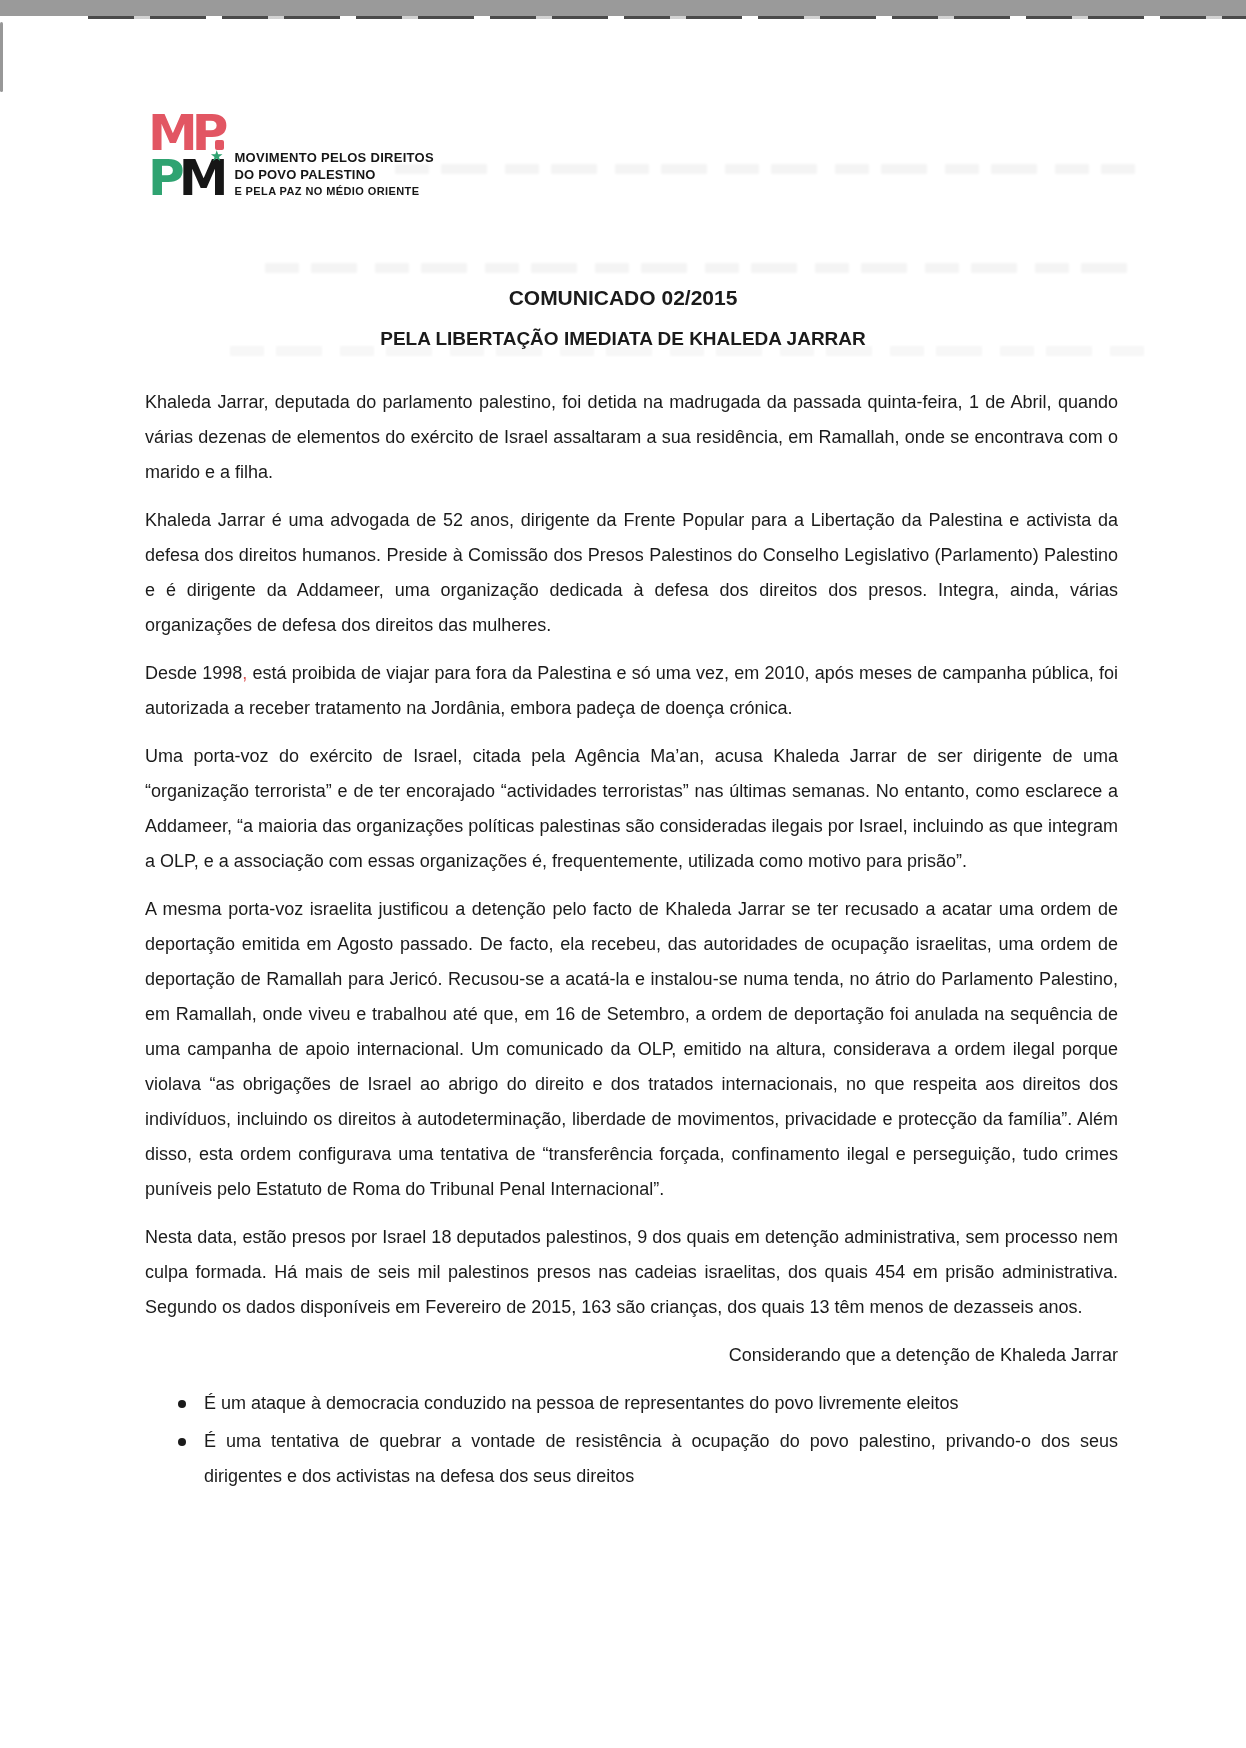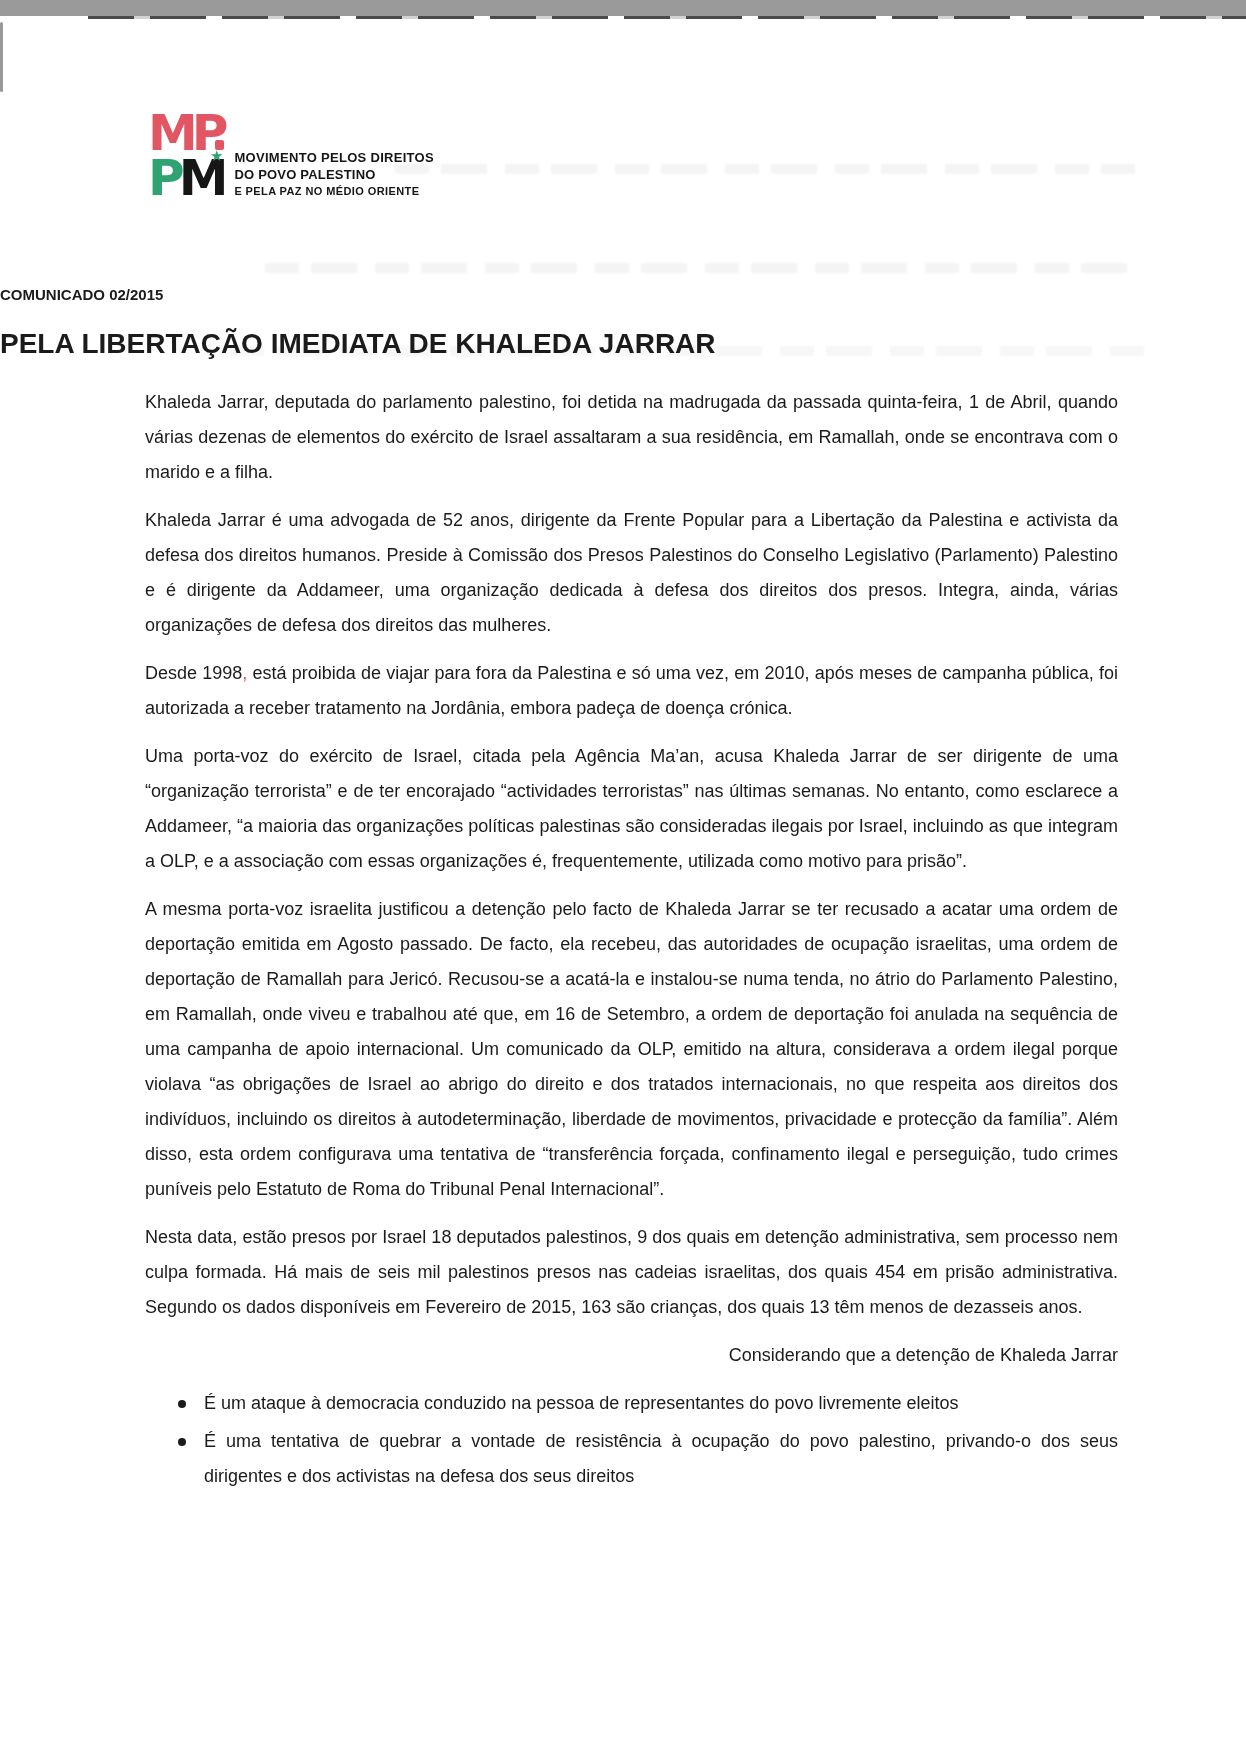--- a/index.html
+++ b/index.html
@@ -53,25 +53,25 @@
     color:var(--logo-green,#2fa371);
   }
   .logo-text { padding-bottom:3px; color:var(--logo-black,#161616); font-weight:bold; white-space:nowrap; }
   .logo-text .t1 { font-size:13px; line-height:15px; letter-spacing:.3px; }
   .logo-text .t2 { font-size:13px; line-height:19px; letter-spacing:.2px; }
   .logo-text .t3 { font-size:11px; line-height:14px; letter-spacing:.4px; }
 
   
   .kicker {
     position:absolute; top:270px; left:0; right:0;
-    font-weight:bold; font-size:15px;
+    text-align:center; font-weight:bold; font-size:21px;
   }
   .main-title {
     position:absolute; top:312px; left:0; right:0;
-    text-align:left; font-weight:bold; font-size:28px;
+    text-align:center; font-weight:bold; font-size:19px;
   }
 
   
   .doc-body {
     position:absolute; left:145px; top:369px; width:973px;
     font-size:18px; line-height:35px; text-align:justify;
   }
   .doc-body p { margin:0 0 13px 0; }
   .doc-body p.no-justify { text-align:right; }
   .red-char { color:var(--accent-red,#d94f4f); }

